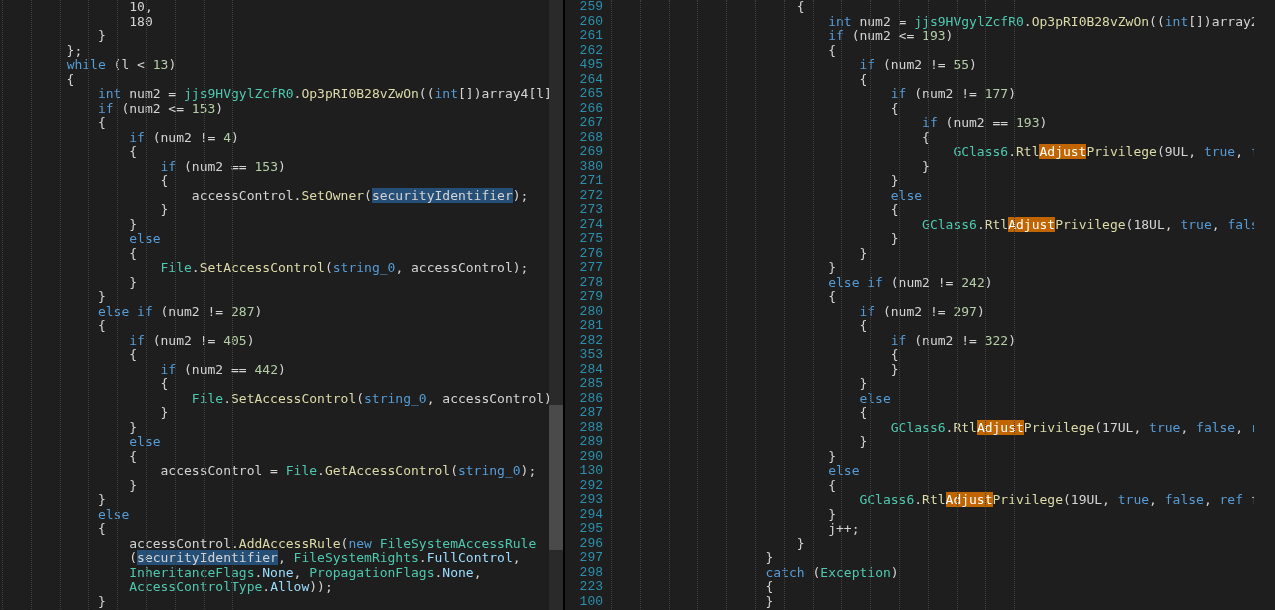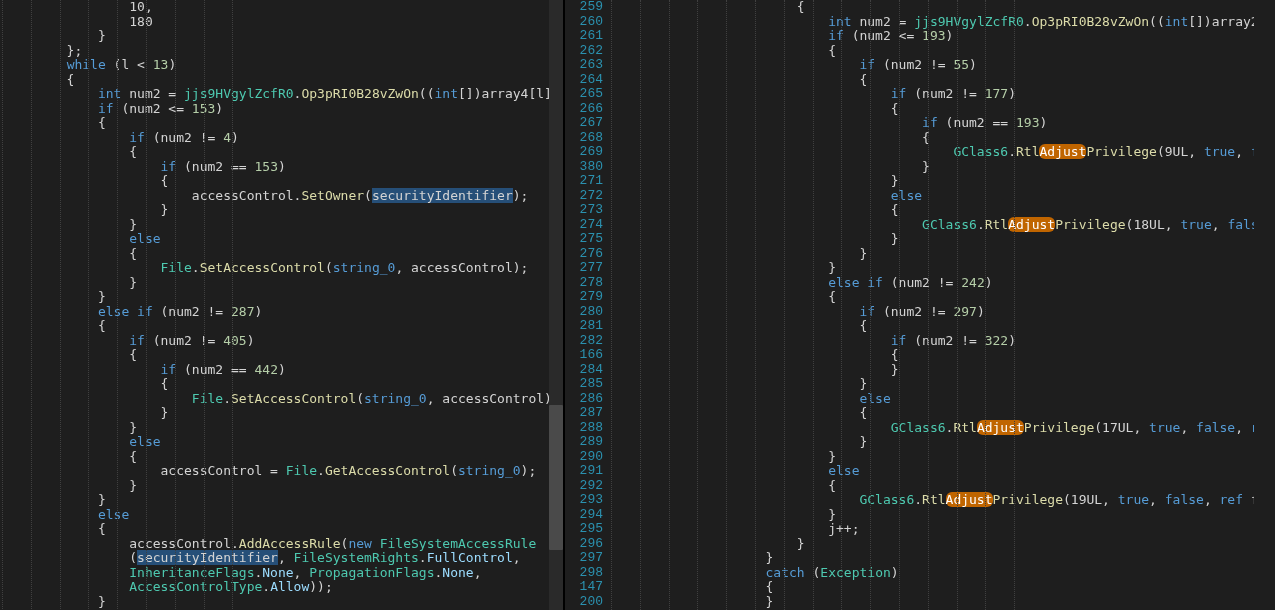--- a/index.html
+++ b/index.html
@@ -16,21 +16,21 @@
   .scrollbar { position:absolute; right:0; top:0; width:14px; height:100%; background:#2a2a2a; }
   .scroll-thumb { position:absolute; right:0; width:14px; background:#4a4a4a; border-radius:1px; }
   .indent-guide { position:absolute; top:0; bottom:0; width:0; border-left:1px dotted #404040; pointer-events:none; }
   
   .k  { color:#569cd6; }    
   .t  { color:#4ec9b0; }    
   .m  { color:#dcdcaa; }    
   .n  { color:#b5cea8;text-align:right; }    
   .p  { color:#d4d4d4; }    
   .c  { color:#9cdcfe; }    
-  .hl { background:#c06500; color:#ffffff;border-radius:6px; }  
+  .hl { background:#c06500; color:#ffffff; }  
   .sel{ background:#264f78; }  
   pre.line { margin:0; height:14.5px; }
 </style>
 </head>
 <body>
 
 <div class="split">
 
   <div class="pane pane-left">
     <div class="code" id="left-code" style="padding-left:4px;"><pre class="line"><span class="p">                10,</span></pre><pre class="line"><span class="p">                180</span></pre><pre class="line"><span class="p">            }</span></pre><pre class="line"><span class="p">        };</span></pre><pre class="line"><span class="p">        </span><span class="k">while</span><span class="p"> (l &lt; </span><span class="n">13</span><span class="p">)</span></pre><pre class="line"><span class="p">        {</span></pre><pre class="line"><span class="p">            </span><span class="k">int</span><span class="p"> num2 = </span><span class="t">jjs9HVgylZcfR0</span><span class="p">.</span><span class="m">Op3pRI0B28vZwOn</span><span class="p">((</span><span class="k">int</span><span class="p">[])array4[l], </span></pre><pre class="line"><span class="p">            </span><span class="k">if</span><span class="p"> (num2 &lt;= </span><span class="n">153</span><span class="p">)</span></pre><pre class="line"><span class="p">            {</span></pre><pre class="line"><span class="p">                </span><span class="k">if</span><span class="p"> (num2 != </span><span class="n">4</span><span class="p">)</span></pre><pre class="line"><span class="p">                {</span></pre><pre class="line"><span class="p">                    </span><span class="k">if</span><span class="p"> (num2 == </span><span class="n">153</span><span class="p">)</span></pre><pre class="line"><span class="p">                    {</span></pre><pre class="line"><span class="p">                        accessControl.</span><span class="m">SetOwner</span><span class="p">(</span><span class="sel">securityIdentifier</span><span class="p">);</span></pre><pre class="line"><span class="p">                    }</span></pre><pre class="line"><span class="p">                }</span></pre><pre class="line"><span class="p">                </span><span class="k">else</span></pre><pre class="line"><span class="p">                {</span></pre><pre class="line"><span class="p">                    </span><span class="t">File</span><span class="p">.</span><span class="m">SetAccessControl</span><span class="p">(</span><span class="k">string_0</span><span class="p">, accessControl);</span></pre><pre class="line"><span class="p">                }</span></pre><pre class="line"><span class="p">            }</span></pre><pre class="line"><span class="p">            </span><span class="k">else if</span><span class="p"> (num2 != </span><span class="n">287</span><span class="p">)</span></pre><pre class="line"><span class="p">            {</span></pre><pre class="line"><span class="p">                </span><span class="k">if</span><span class="p"> (num2 != </span><span class="n">405</span><span class="p">)</span></pre><pre class="line"><span class="p">                {</span></pre><pre class="line"><span class="p">                    </span><span class="k">if</span><span class="p"> (num2 == </span><span class="n">442</span><span class="p">)</span></pre><pre class="line"><span class="p">                    {</span></pre><pre class="line"><span class="p">                        </span><span class="t">File</span><span class="p">.</span><span class="m">SetAccessControl</span><span class="p">(</span><span class="k">string_0</span><span class="p">, accessControl);</span></pre><pre class="line"><span class="p">                    }</span></pre><pre class="line"><span class="p">                }</span></pre><pre class="line"><span class="p">                </span><span class="k">else</span></pre><pre class="line"><span class="p">                {</span></pre><pre class="line"><span class="p">                    accessControl = </span><span class="t">File</span><span class="p">.</span><span class="m">GetAccessControl</span><span class="p">(</span><span class="k">string_0</span><span class="p">);</span></pre><pre class="line"><span class="p">                }</span></pre><pre class="line"><span class="p">            }</span></pre><pre class="line"><span class="p">            </span><span class="k">else</span></pre><pre class="line"><span class="p">            {</span></pre><pre class="line"><span class="p">                accessControl.</span><span class="m">AddAccessRule</span><span class="p">(</span><span class="k">new</span><span class="p"> </span><span class="t">FileSystemAccessRule</span></pre><pre class="line"><span class="p">                (</span><span class="sel">securityIdentifier</span><span class="p">, </span><span class="t">FileSystemRights</span><span class="p">.</span><span class="c">FullControl</span><span class="p">,</span></pre><pre class="line"><span class="p">                </span><span class="t">InheritanceFlags</span><span class="p">.</span><span class="c">None</span><span class="p">, </span><span class="t">PropagationFlags</span><span class="p">.</span><span class="c">None</span><span class="p">,</span></pre><pre class="line"><span class="p">                </span><span class="t">AccessControlType</span><span class="p">.</span><span class="c">Allow</span><span class="p">));</span></pre><pre class="line"><span class="p">            }</span></pre><div class="indent-guide" style="left: 2px;"></div><div class="indent-guide" style="left: 30.8px;"></div><div class="indent-guide" style="left: 59.6px;"></div><div class="indent-guide" style="left: 88.4px;"></div><div class="indent-guide" style="left: 117.2px;"></div><div class="indent-guide" style="left: 146px;"></div><div class="indent-guide" style="left: 174.8px;"></div><div class="indent-guide" style="left: 203.6px;"></div><div class="indent-guide" style="left: 232.4px;"></div></div>
@@ -40,56 +40,56 @@
   </div>
 
   <div class="divider"></div>
 
   <div class="pane pane-right">
     <div class="gutter" id="right-gutter">
         <span>259</span>
         <span>260</span>
         <span>261</span>
         <span>262</span>
-        <span>263</span>
+        <span>495</span>
         <span>264</span>
         <span>265</span>
         <span>266</span>
         <span>267</span>
         <span>268</span>
         <span>269</span>
         <span>380</span>
         <span>271</span>
         <span>272</span>
         <span>273</span>
         <span>274</span>
         <span>275</span>
         <span>276</span>
         <span>277</span>
         <span>278</span>
         <span>279</span>
         <span>280</span>
         <span>281</span>
         <span>282</span>
-        <span>166</span>
+        <span>353</span>
         <span>284</span>
         <span>285</span>
         <span>286</span>
         <span>287</span>
         <span>288</span>
         <span>289</span>
         <span>290</span>
-        <span>291</span>
+        <span>130</span>
         <span>292</span>
         <span>293</span>
         <span>294</span>
         <span>295</span>
         <span>296</span>
         <span>297</span>
         <span>298</span>
-        <span>147</span>
-        <span>200</span>
+        <span>223</span>
+        <span>100</span>
         <span>301</span>
       </div>
     <div class="code" id="right-code"><pre class="line"><span class="p">                        {</span></pre><pre class="line"><span class="p">                            </span><span class="k">int</span><span class="p"> num2 = </span><span class="t">jjs9HVgylZcfR0</span><span class="p">.</span><span class="m">Op3pRI0B28vZwOn</span><span class="p">((</span><span class="k">int</span><span class="p">[])array2[j], </span></pre><pre class="line"><span class="p">                            </span><span class="k">if</span><span class="p"> (num2 &lt;= </span><span class="n">193</span><span class="p">)</span></pre><pre class="line"><span class="p">                            {</span></pre><pre class="line"><span class="p">                                </span><span class="k">if</span><span class="p"> (num2 != </span><span class="n">55</span><span class="p">)</span></pre><pre class="line"><span class="p">                                {</span></pre><pre class="line"><span class="p">                                    </span><span class="k">if</span><span class="p"> (num2 != </span><span class="n">177</span><span class="p">)</span></pre><pre class="line"><span class="p">                                    {</span></pre><pre class="line"><span class="p">                                        </span><span class="k">if</span><span class="p"> (num2 == </span><span class="n">193</span><span class="p">)</span></pre><pre class="line"><span class="p">                                        {</span></pre><pre class="line"><span class="p">                                            </span><span class="t">GClass6</span><span class="p">.</span><span class="m">Rtl</span><span class="hl">Adjust</span><span class="m">Privilege</span><span class="p">(9UL, </span><span class="k">true</span><span class="p">, </span><span class="k">false</span></pre><pre class="line"><span class="p">                                        }</span></pre><pre class="line"><span class="p">                                    }</span></pre><pre class="line"><span class="p">                                    </span><span class="k">else</span></pre><pre class="line"><span class="p">                                    {</span></pre><pre class="line"><span class="p">                                        </span><span class="t">GClass6</span><span class="p">.</span><span class="m">Rtl</span><span class="hl">Adjust</span><span class="m">Privilege</span><span class="p">(18UL, </span><span class="k">true</span><span class="p">, </span><span class="k">false</span><span class="p">, </span></pre><pre class="line"><span class="p">                                    }</span></pre><pre class="line"><span class="p">                                }</span></pre><pre class="line"><span class="p">                            }</span></pre><pre class="line"><span class="p">                            </span><span class="k">else if</span><span class="p"> (num2 != </span><span class="n">242</span><span class="p">)</span></pre><pre class="line"><span class="p">                            {</span></pre><pre class="line"><span class="p">                                </span><span class="k">if</span><span class="p"> (num2 != </span><span class="n">297</span><span class="p">)</span></pre><pre class="line"><span class="p">                                {</span></pre><pre class="line"><span class="p">                                    </span><span class="k">if</span><span class="p"> (num2 != </span><span class="n">322</span><span class="p">)</span></pre><pre class="line"><span class="p">                                    {</span></pre><pre class="line"><span class="p">                                    }</span></pre><pre class="line"><span class="p">                                }</span></pre><pre class="line"><span class="p">                                </span><span class="k">else</span></pre><pre class="line"><span class="p">                                {</span></pre><pre class="line"><span class="p">                                    </span><span class="t">GClass6</span><span class="p">.</span><span class="m">Rtl</span><span class="hl">Adjust</span><span class="m">Privilege</span><span class="p">(17UL, </span><span class="k">true</span><span class="p">, </span><span class="k">false</span><span class="p">, </span><span class="k">ref</span><span class="p"> flag);</span></pre><pre class="line"><span class="p">                                }</span></pre><pre class="line"><span class="p">                            }</span></pre><pre class="line"><span class="p">                            </span><span class="k">else</span></pre><pre class="line"><span class="p">                            {</span></pre><pre class="line"><span class="p">                                </span><span class="t">GClass6</span><span class="p">.</span><span class="m">Rtl</span><span class="hl">Adjust</span><span class="m">Privilege</span><span class="p">(19UL, </span><span class="k">true</span><span class="p">, </span><span class="k">false</span><span class="p">, </span><span class="k">ref</span><span class="p"> flag);</span></pre><pre class="line"><span class="p">                            }</span></pre><pre class="line"><span class="p">                            j++;</span></pre><pre class="line"><span class="p">                        }</span></pre><pre class="line"><span class="p">                    }</span></pre><pre class="line"><span class="p">                    </span><span class="k">catch</span><span class="p"> (</span><span class="t">Exception</span><span class="p">)</span></pre><pre class="line"><span class="p">                    {</span></pre><pre class="line"><span class="p">                    }</span></pre><pre class="line"><span class="p">                }</span></pre><div class="indent-guide" style="left: 2px;"></div><div class="indent-guide" style="left: 30.8px;"></div><div class="indent-guide" style="left: 59.6px;"></div><div class="indent-guide" style="left: 88.4px;"></div><div class="indent-guide" style="left: 117.2px;"></div><div class="indent-guide" style="left: 146px;"></div><div class="indent-guide" style="left: 174.8px;"></div><div class="indent-guide" style="left: 203.6px;"></div><div class="indent-guide" style="left: 232.4px;"></div><div class="indent-guide" style="left: 261.2px;"></div><div class="indent-guide" style="left: 290px;"></div><div class="indent-guide" style="left: 318.8px;"></div><div class="indent-guide" style="left: 347.6px;"></div><div class="indent-guide" style="left: 376.4px;"></div><div class="indent-guide" style="left: 405.2px;"></div></div>
   </div>
 
 </div>
 
 </body></html>

